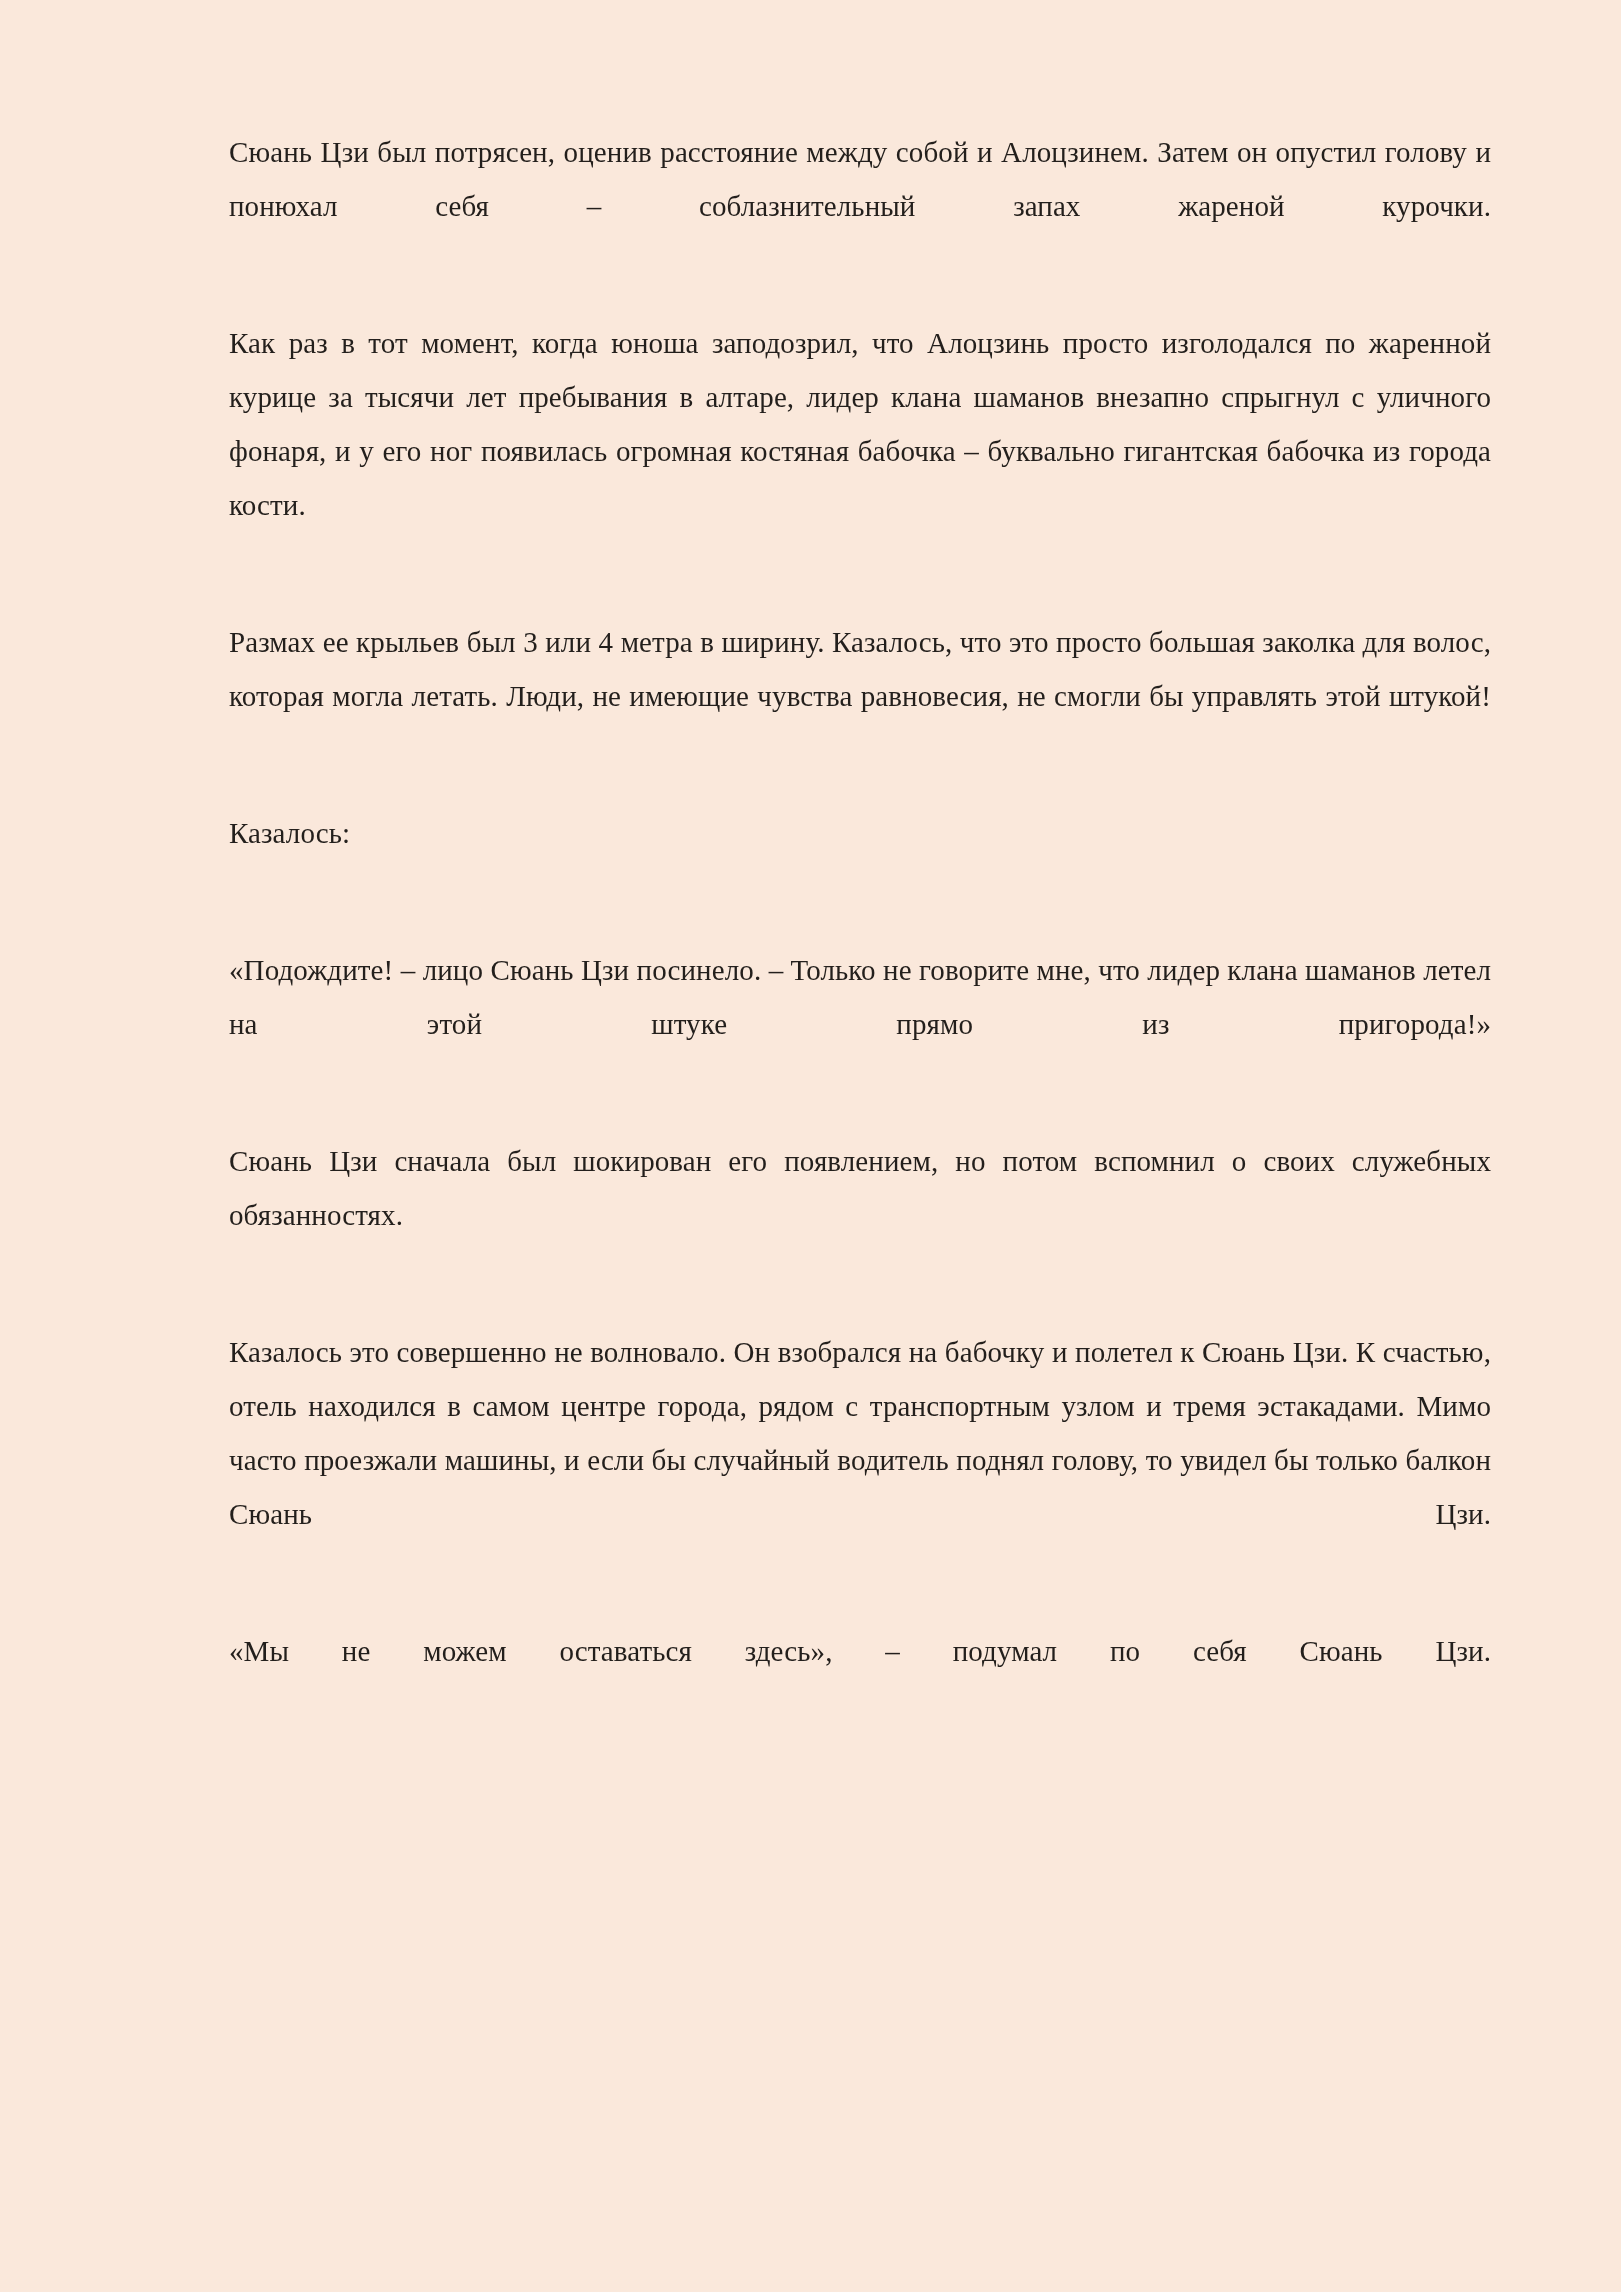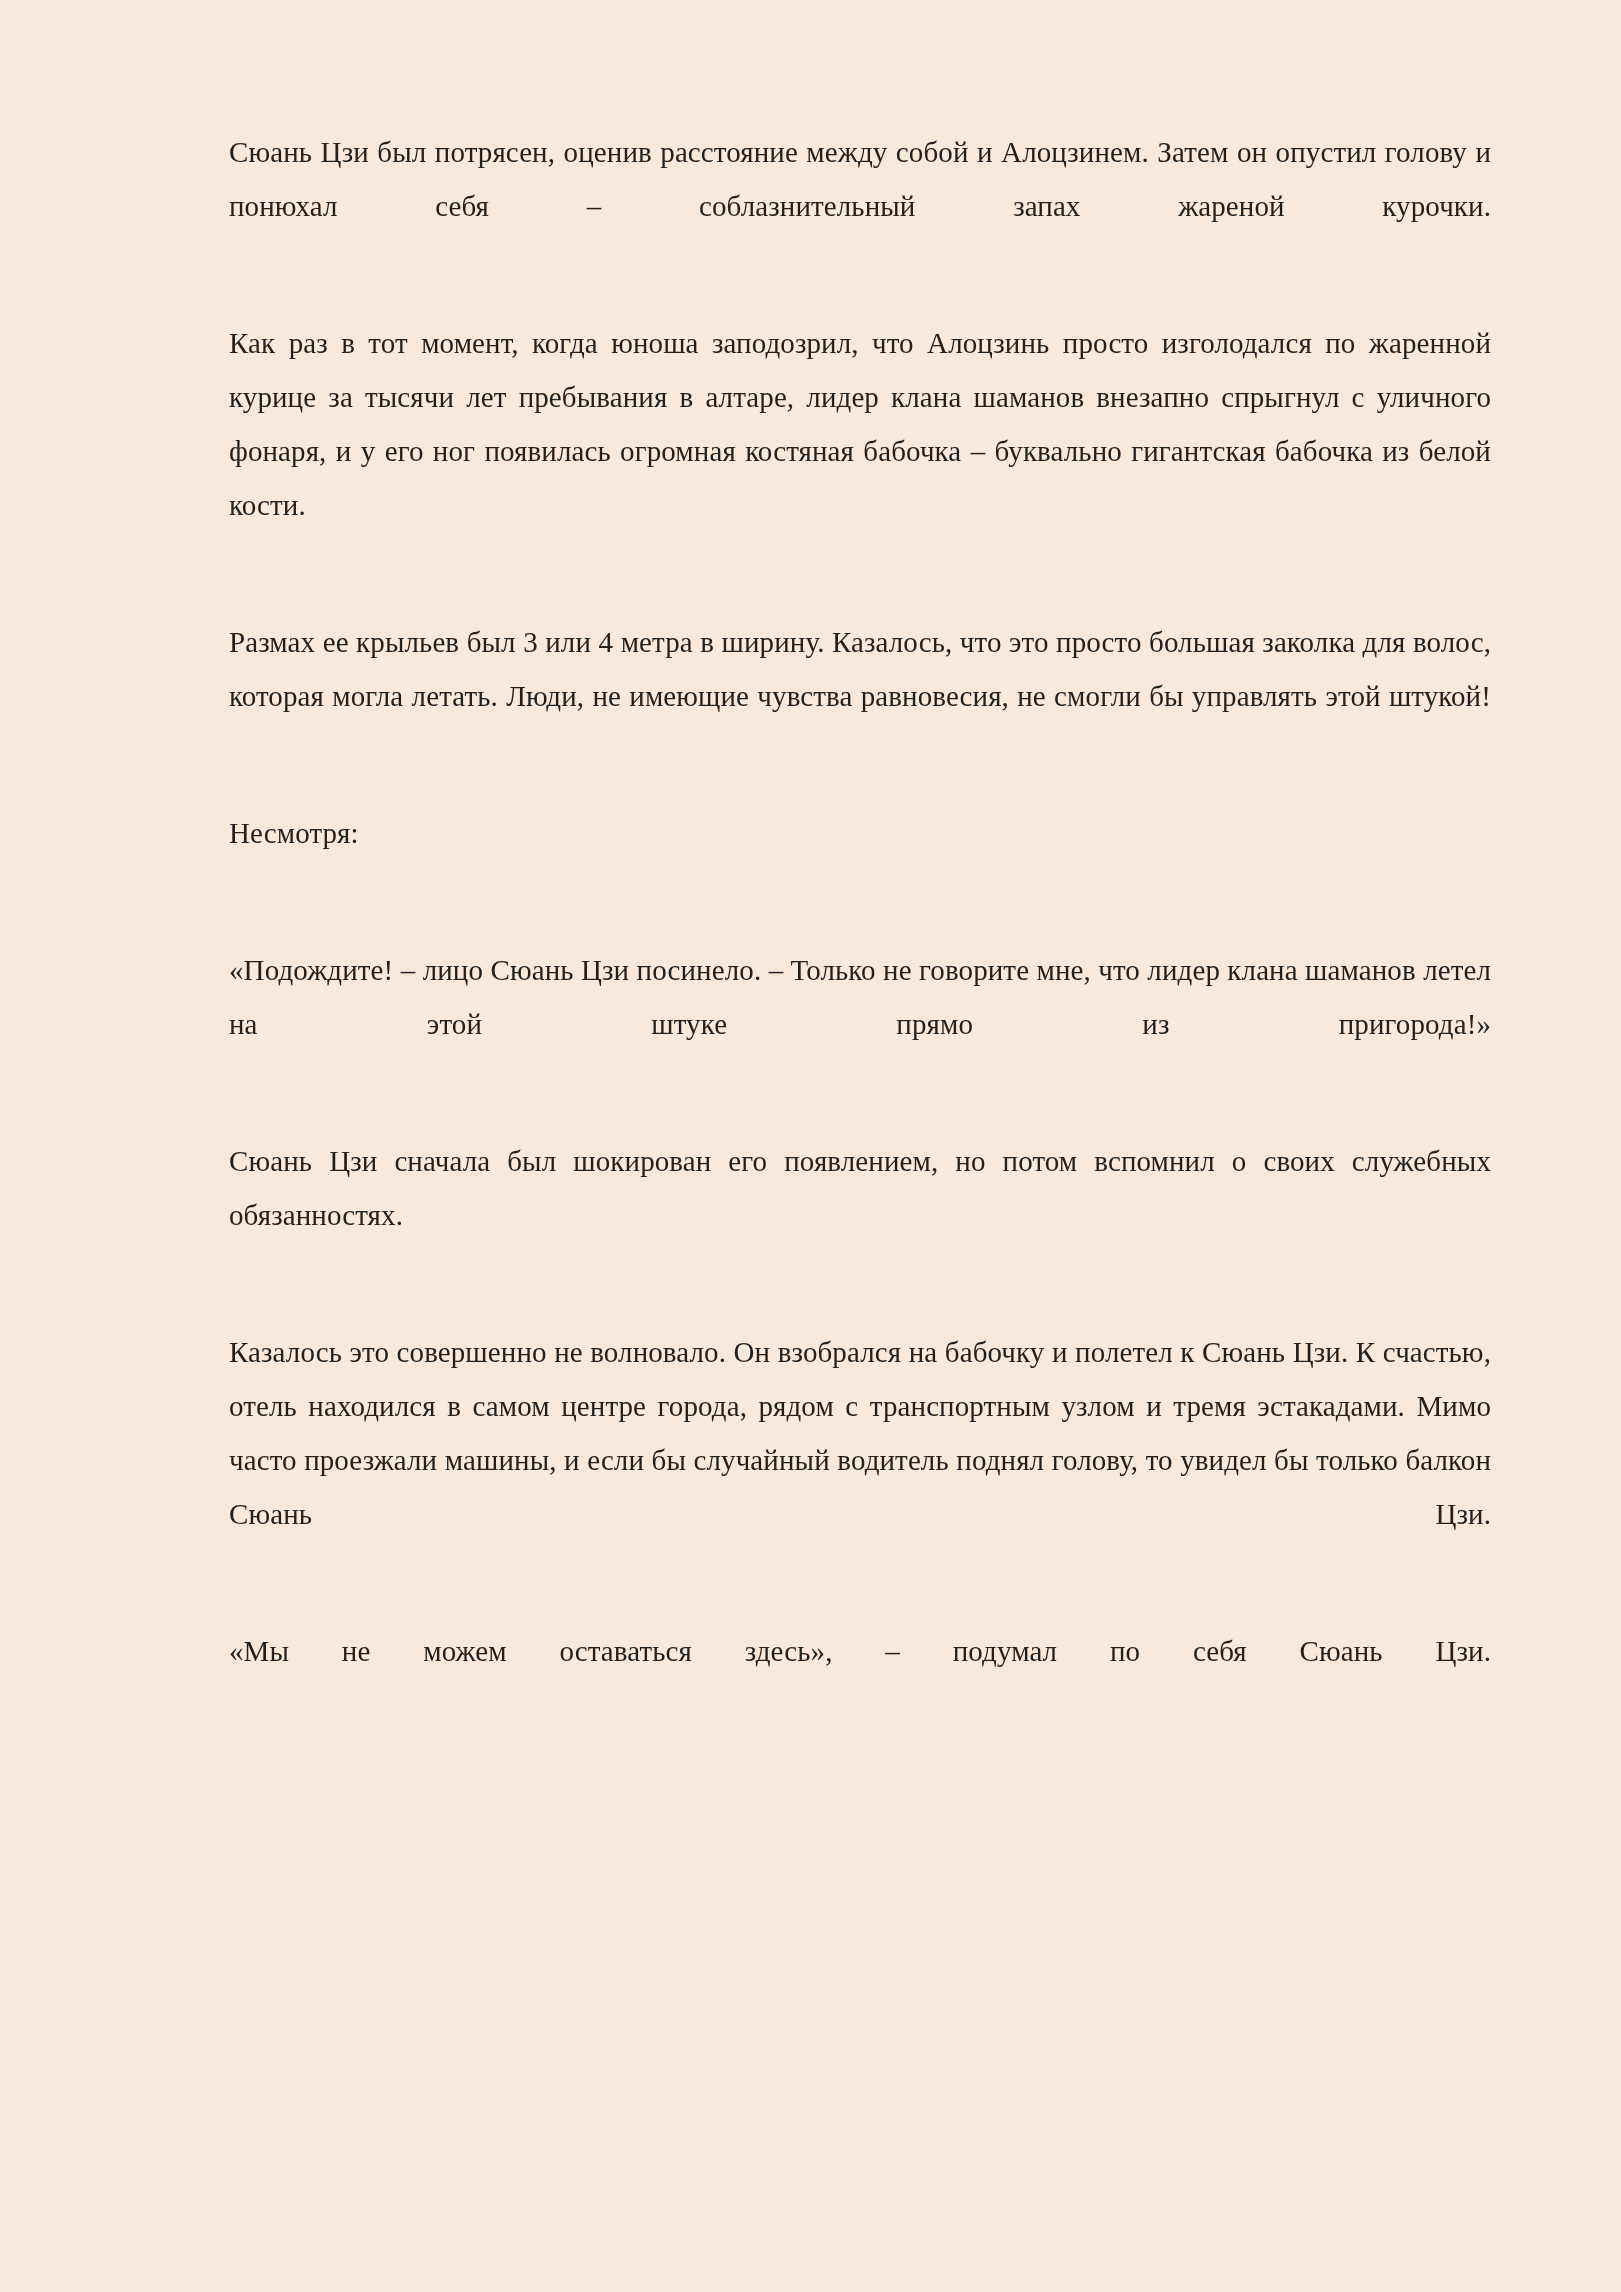--- a/index.html
+++ b/index.html
@@ -48,22 +48,22 @@
     display: inline-block;
     width: 100%;
   }
 </style>
 </head>
 <body>
 
 <div class="page">
   <div class="text-column">
     <p class="para">Сюань Цзи был потрясен, оценив расстояние между собой и Алоцзинем. Затем он опустил голову и понюхал себя – соблазнительный запах жареной курочки.</p>
-    <p class="para">Как раз в тот момент, когда юноша заподозрил, что Алоцзинь просто изголодался по жаренной курице за тысячи лет пребывания в алтаре, лидер клана шаманов внезапно спрыгнул с уличного фонаря, и у его ног появилась огромная костяная бабочка – буквально гигантская бабочка из белой кости.</p>
+    <p class="para">Как раз в тот момент, когда юноша заподозрил, что Алоцзинь просто изголодался по жаренной курице за тысячи лет пребывания в алтаре, лидер клана шаманов внезапно спрыгнул с уличного фонаря, и у его ног появилась огромная костяная бабочка – буквально гигантская бабочка из города кости.</p>
     <p class="para">Размах ее крыльев был 3 или 4 метра в ширину. Казалось, что это просто большая заколка для волос, которая могла летать. Люди, не имеющие чувства равновесия, не смогли бы управлять этой штукой!</p>
-    <p class="para">Несмотря:</p>
+    <p class="para">Казалось:</p>
     <p class="para">«Подождите! – лицо Сюань Цзи посинело. – Только не говорите мне, что лидер клана шаманов летел на этой штуке прямо из пригорода!»</p>
     <p class="para">Сюань Цзи сначала был шокирован его появлением, но потом вспомнил о своих служебных обязанностях.</p>
     <p class="para">Казалось это совершенно не волновало. Он взобрался на бабочку и полетел к Сюань Цзи. К счастью, отель находился в самом центре города, рядом с транспортным узлом и тремя эстакадами. Мимо часто проезжали машины, и если бы случайный водитель поднял голову, то увидел бы только балкон Сюань Цзи.</p>
     <p class="para">«Мы не можем оставаться здесь», – подумал по себя Сюань Цзи.</p>
   </div>
 </div>
 
 
 </body></html>

